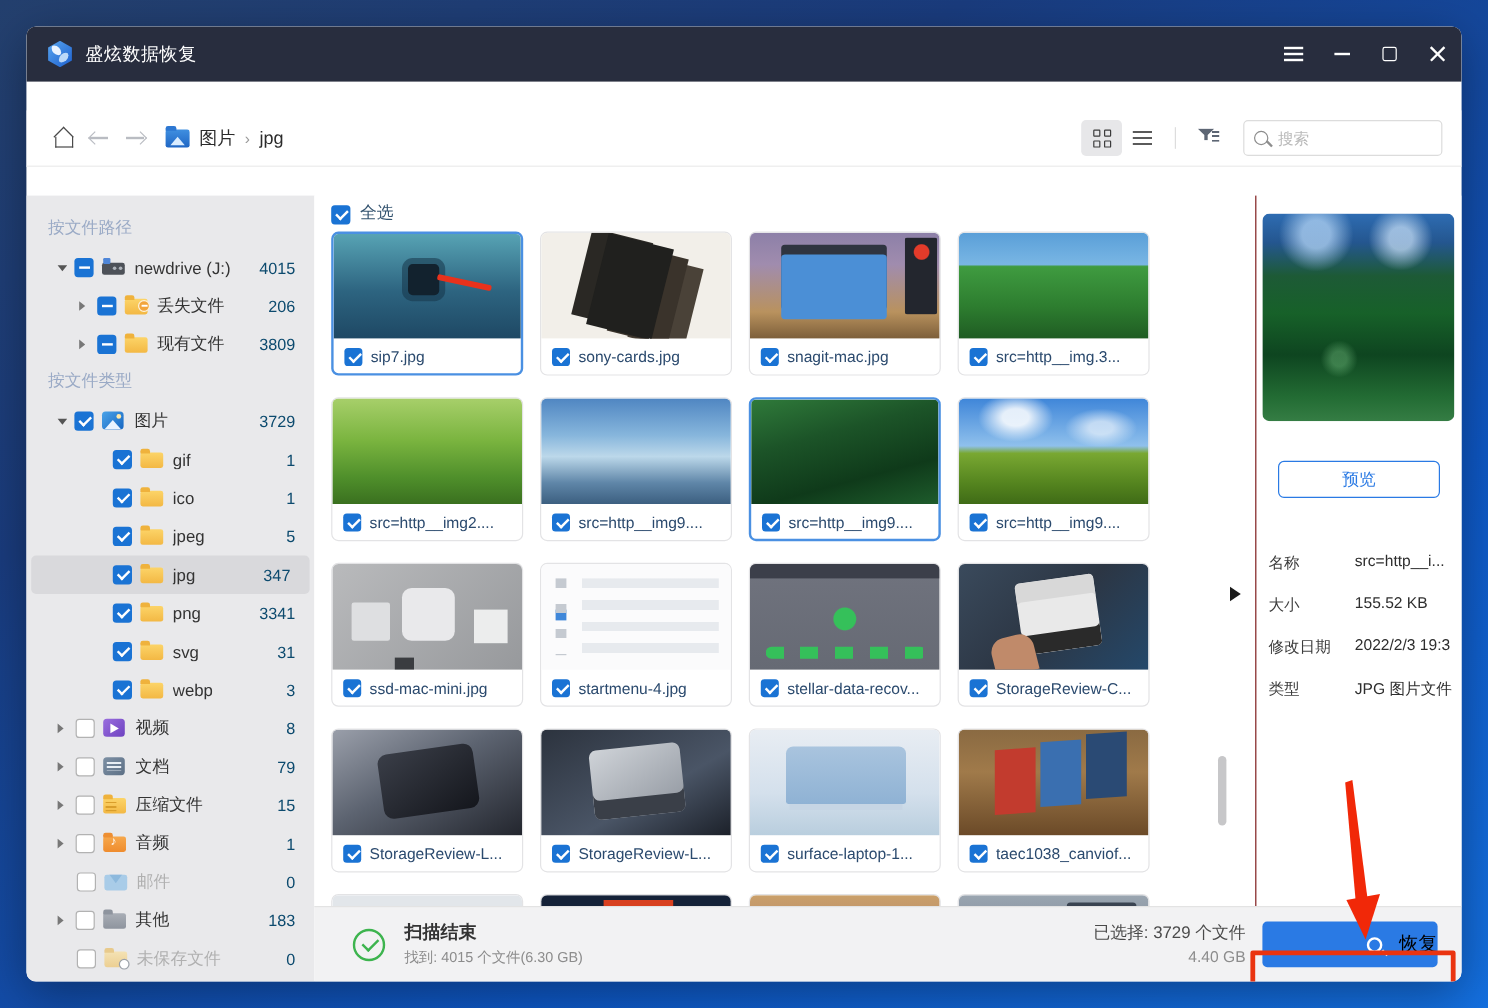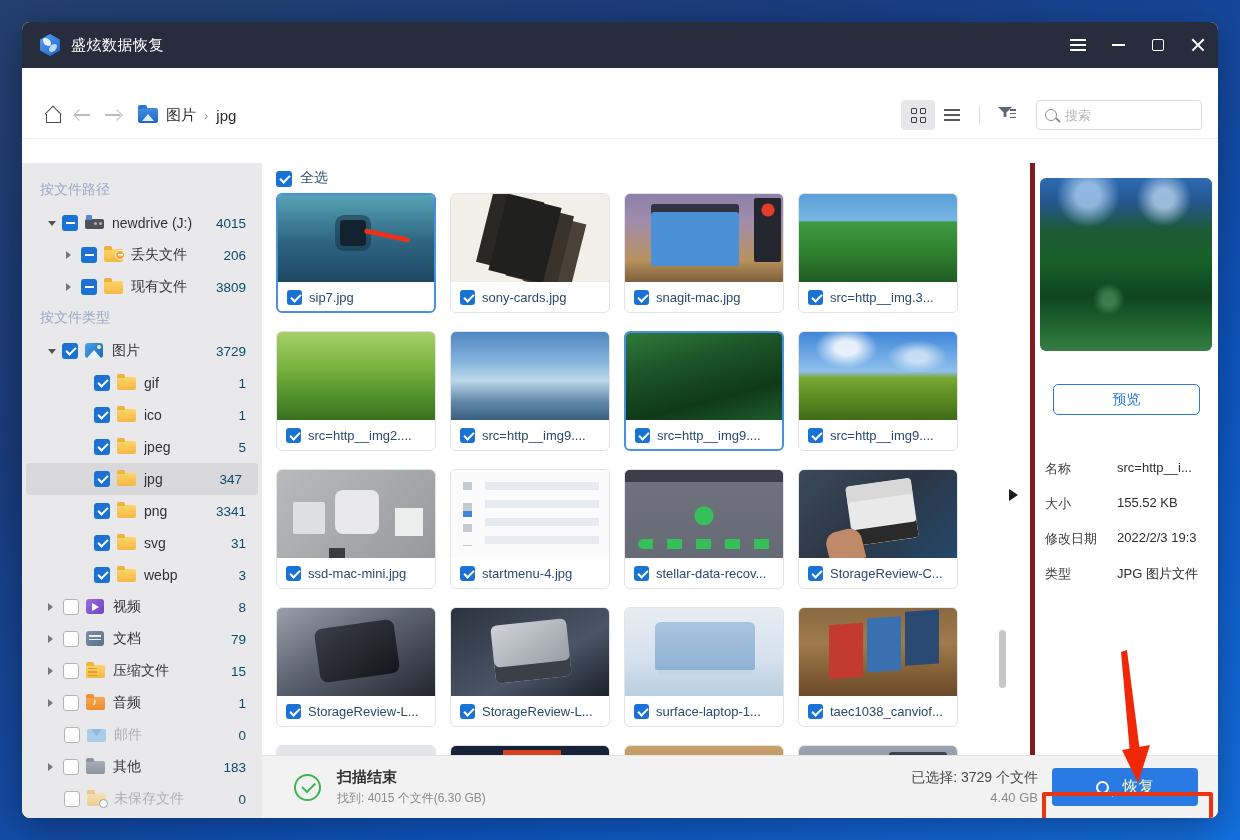--- a/index.html
+++ b/index.html
@@ -193,21 +193,21 @@
     box-shadow:19px 0 #2aa7e8,0 19px #2aa7e8,19px 19px #2aa7e8; }
   .th-sunset { background:linear-gradient(180deg,#caa06a 0%,#b88a6a 35%,#7a6a80 70%,#4a4a62 100%); }
   .th-sunset::before { content:""; position:absolute; left:44px; bottom:0; width:72px; height:36px; background:#3a3f4a;
     clip-path:polygon(0 100%,10% 30%,90% 20%,100% 100%); }
   .th-cliff { background:linear-gradient(180deg,#9aa5b0 0%,#7a8795 50%,#55636f 100%); }
   .th-cliff::before { content:""; position:absolute; right:10px; top:6px; width:58px; height:72px; background:#2e3744; border-radius:3px; opacity:.88; }
   .th-cliff::after { content:""; position:absolute; left:6px; bottom:0; width:42px; height:46px; background:#46525e;
     clip-path:polygon(0 100%,20% 10%,100% 60%,100% 100%); }
 
   
-  .panel { width:188px; flex:none; border-left:5px solid #7f1d1d; background:#fff; position:relative; }
+  .panel { width:172px; flex:none; border-left:1px solid #7f1d1d; background:#fff; position:relative; }
   .preview-img { margin:15px 6px 0 5px; height:173px; border-radius:6px;
     background:radial-gradient(circle at 28% 10%,rgba(170,205,240,.8) 0 6%,rgba(170,205,240,0) 16%),
       radial-gradient(circle at 72% 12%,rgba(205,228,250,.7) 0 5%,rgba(205,228,250,0) 14%),
       radial-gradient(circle at 40% 70%,rgba(140,220,150,.35) 0 4%,rgba(140,220,150,0) 10%),
       linear-gradient(180deg,#2e6cb2 0%,#24568f 14%,#1d5a36 30%,#176129 48%,#0e4520 68%,#226b33 88%,#357d44 100%); }
   .preview-btn { margin:33px 18px 0; height:31px; border:1px solid #2a7ae4; border-radius:5px; background:#fff;
     color:#2a7ae4; font-size:14px; display:flex; align-items:center; justify-content:center; cursor:pointer; }
   .details { margin-top:36px; }
   .detail-row { display:flex; padding:8.5px 0 8.5px 10px; font-size:13px; }
   .d-label { width:72px; color:#3c3c3c; flex:none; }
@@ -219,21 +219,21 @@
   .ok-circle::after { content:""; position:absolute; left:5.5px; top:6px; width:11px; height:5.5px;
     border-left:2.5px solid #3db44e; border-bottom:2.5px solid #3db44e; transform:rotate(-45deg); }
   .status-text { margin-left:16px; }
   .status-title { font-size:15px; font-weight:bold; color:#333; }
   .status-detail { font-size:12px; color:#8c8c8c; margin-top:3px; }
   .sb-spacer { flex:1; }
   .sel-block { text-align:right; margin-right:14px; }
   .sel-line1 { font-size:14px; color:#4a4a4a; }
   .sel-line2 { font-size:13px; color:#8c8c8c; margin-top:3px; }
   .recover-btn { width:146px; height:38px; margin-right:20px; border:none; border-radius:4px; background:#2a7ae4;
-    color:#fef9c3; font-size:16px; display:flex; align-items:center; justify-content:center; gap:14px; cursor:pointer; font-family:Liberation Serif, serif; }
+    color:#000000; font-size:16px; display:flex; align-items:center; justify-content:flex-end; gap:14px; cursor:pointer; font-family:Liberation Serif, serif; }
   .ic-search-w { width:13px; height:13px; border:2px solid #fff; border-radius:50%; position:relative; flex:none; }
   .ic-search-w::after { content:""; position:absolute; left:10px; top:10px; width:6px; height:2px; background:#fff; transform:rotate(45deg); }
 
   
   .anno-box { position:absolute; left:780px; top:629px; width:171px; height:71px; border:4px solid #ea3410; border-radius:2px; z-index:50; pointer-events:none; }
   .anno-arrow { position:absolute; left:840px; top:483px; z-index:50; pointer-events:none; }
 </style>
 </head>
 <body>
 

